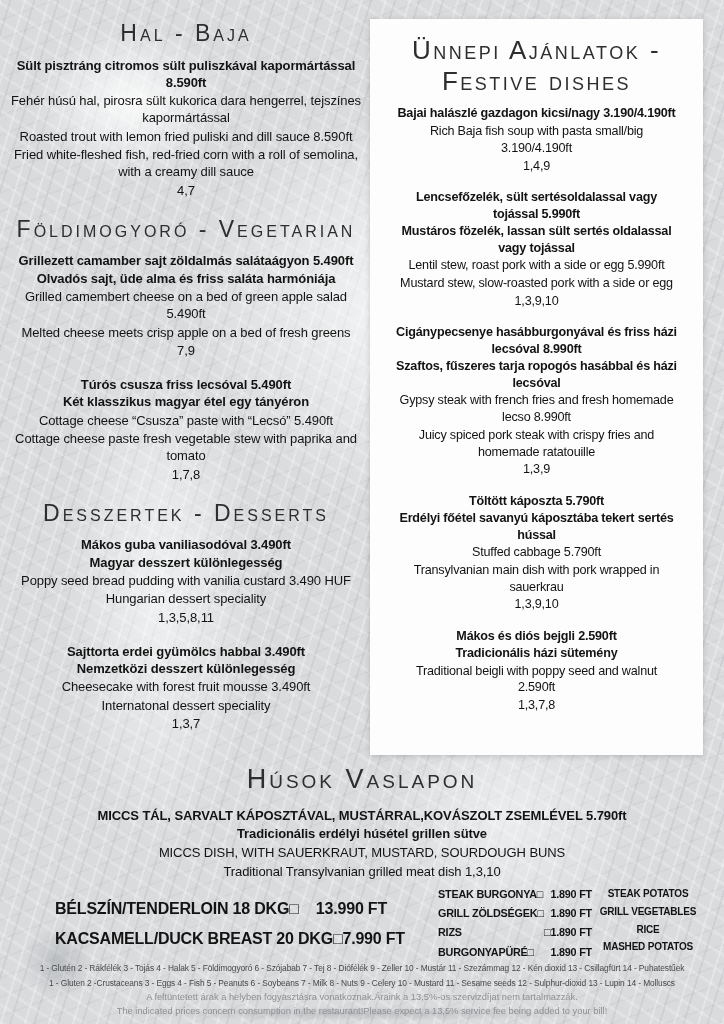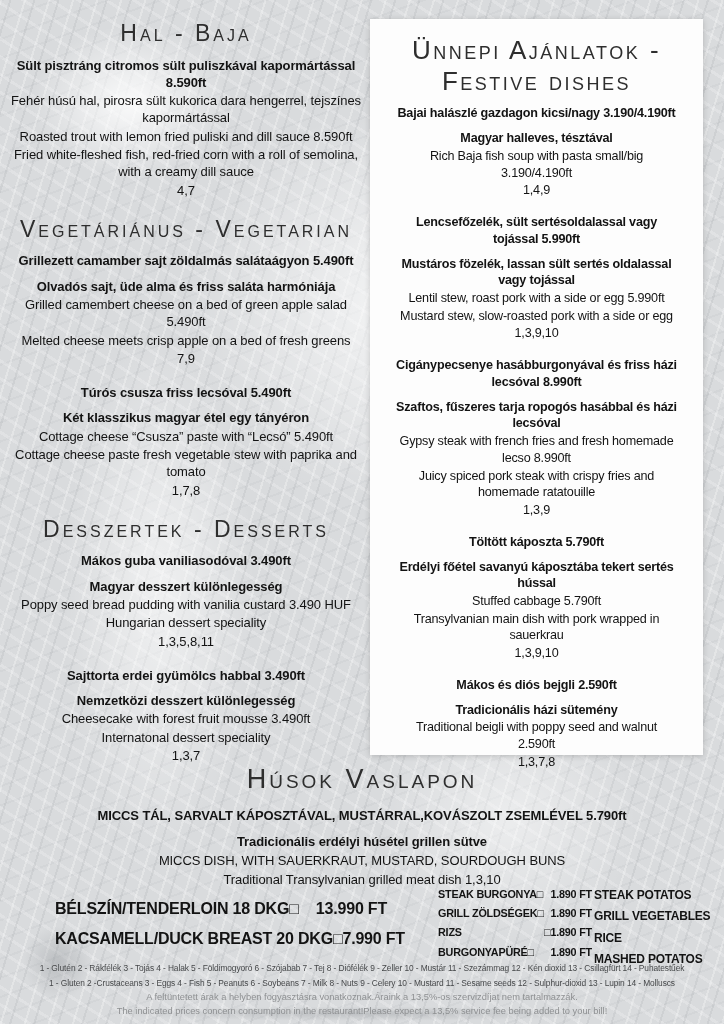--- a/index.html
+++ b/index.html
@@ -31,21 +31,21 @@
     text-align:center;
     letter-spacing:3px;
     line-height:1.2;
   }
   
   .left-col{position:absolute;left:8px;top:20px;width:356px;text-align:center;}
   .left-col h2{font-size:23px;margin-bottom:9px;}
   .left-col h2.gap{margin-top:11px;}
   .items .mi{margin-bottom:17px;}
   .items p{font-size:13px;line-height:1.33;letter-spacing:-.1px;}
-  .items p.b{font-weight:700;margin-top:8px;}
+  .items p.b{font-weight:700;}
   .items p.n{font-weight:400;margin:1px 0;}
   
   .festive-box{
     position:absolute;left:370px;top:19px;width:333px;height:736px;
     background:#fdfdfd;box-shadow:0 1px 6px rgba(0,0,0,.18);
     box-sizing:border-box;padding:16px 26px 10px;
     text-align:center;
   }
   .festive-box .heading{font-size:26px;letter-spacing:2.5px;margin-bottom:8px;}
   .festive-box .items .mi{margin-bottom:15px;}
@@ -54,21 +54,21 @@
   .meats{position:absolute;left:42px;top:763px;width:640px;text-align:center;}
   .meats .heading{font-size:27px;margin-bottom:12px;}
   .meats .items p{font-size:13px;line-height:1.38;}
   .meats .items p.b{font-weight:700;}
   
   .price-left{position:absolute;left:55px;top:894px;width:332px;}
   .price-left .prow{display:flex;justify-content:space-between;font-weight:700;font-size:16px;line-height:1.85;letter-spacing:-.2px;white-space:nowrap;align-items:flex-end;}
   .sides-hu{position:absolute;left:438px;top:885px;width:154px;}
   .sides-hu .prow{display:flex;justify-content:space-between;font-weight:700;font-size:10.8px;line-height:1.78;letter-spacing:-.2px;white-space:nowrap;}
   .sides-en{position:absolute;left:594px;top:885px;width:108px;}
-  .sides-en .prow{display:flex;justify-content:flex-start;font-weight:700;font-size:12px;line-height:1.78;letter-spacing:-.2px;white-space:nowrap;}
+  .sides-en .prow{display:flex;justify-content:center;font-weight:700;font-size:10px;line-height:1.78;letter-spacing:-.2px;white-space:nowrap;}
   
   .footer{position:absolute;left:0;top:961px;width:724px;text-align:center;}
   .footer p{white-space:nowrap;}
   .footer .allergen{font-size:8.4px;letter-spacing:-.1px;color:#46484a;line-height:1.8;}
   .footer .note{font-size:9.3px;color:#8e9092;line-height:1.45;}
 </style>
 </head>
 <body>
 
 <div class="page">
@@ -78,21 +78,21 @@
     <div class="items">
         <div class="mi">
           <p class="b">Sült pisztráng citromos sült puliszkával kapormártással 8.590ft</p>
           <p class="n">Fehér húsú hal, pirosra sült kukorica dara hengerrel, tejszínes kapormártással</p>
           <p class="n">Roasted trout with lemon fried puliski and dill sauce 8.590ft</p>
           <p class="n">Fried white-fleshed fish, red-fried corn with a roll of semolina, with a creamy dill sauce</p>
           <p class="n">4,7</p>
         </div>
       </div>
 
-    <h2 class="heading gap">Vegetáriánus - Vegetarian</h2>
+    <h2 class="heading gap">Földimogyoró - Vegetarian</h2>
     <div class="items">
         <div class="mi">
           <p class="b">Grillezett camamber sajt zöldalmás salátaágyon 5.490ft</p>
           <p class="b">Olvadós sajt, üde alma és friss saláta harmóniája</p>
           <p class="n">Grilled camembert cheese on a bed of green apple salad 5.490ft</p>
           <p class="n">Melted cheese meets crisp apple on a bed of fresh greens</p>
           <p class="n">7,9</p>
         </div>
         <div class="mi">
           <p class="b">Túrós csusza friss lecsóval 5.490ft</p>
@@ -123,21 +123,20 @@
   </div>
 
   <div class="festive-box">
     <h1 class="heading">
       <span>Ünnepi Ajánlatok -</span><br>
       <span>Festive dishes</span>
     </h1>
     <div class="items">
         <div class="mi">
           <p class="b">Bajai halászlé gazdagon kicsi/nagy 3.190/4.190ft</p>
-          <p class="b">Magyar halleves, tésztával</p>
           <p class="n">Rich Baja fish soup with pasta small/big 3.190/4.190ft</p>
           <p class="n">1,4,9</p>
         </div>
         <div class="mi">
           <p class="b">Lencsefőzelék, sült sertésoldalassal vagy tojással 5.990ft</p>
           <p class="b">Mustáros fözelék, lassan sült sertés oldalassal vagy tojással</p>
           <p class="n">Lentil stew, roast pork with a side or egg 5.990ft</p>
           <p class="n">Mustard stew, slow-roasted pork with a side or egg</p>
           <p class="n">1,3,9,10</p>
         </div>

